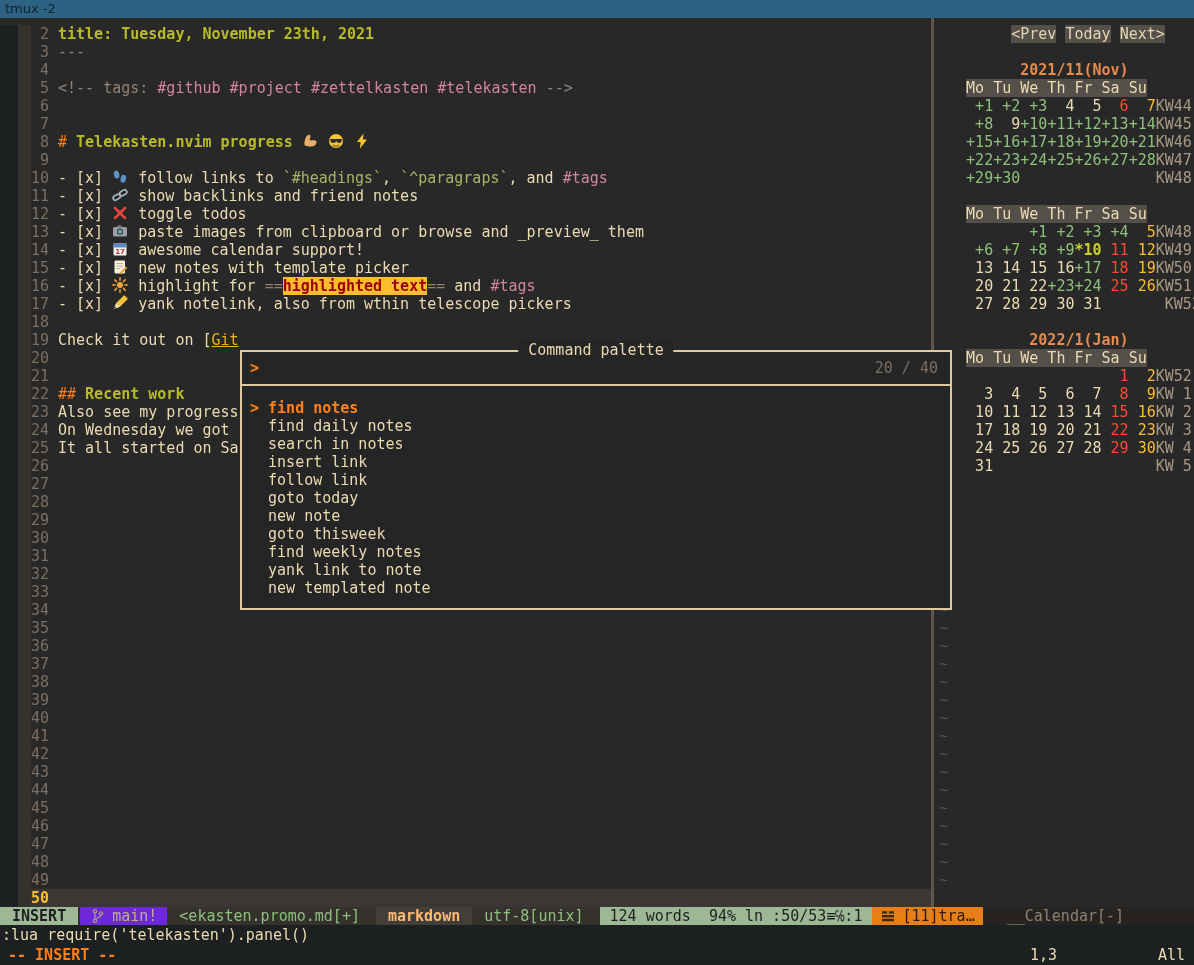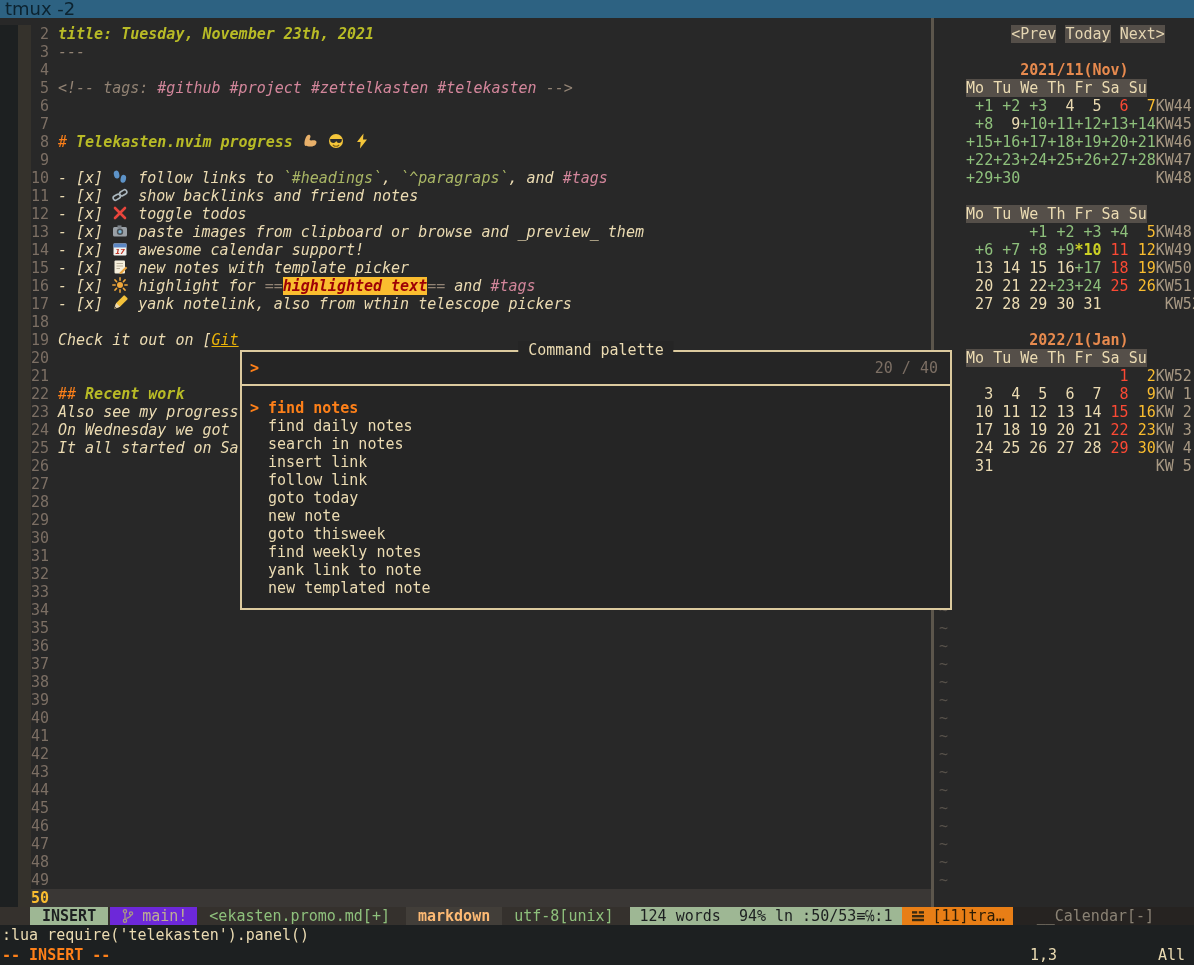--- a/index.html
+++ b/index.html
@@ -6,31 +6,31 @@
   html,body { background:#000; }
   .screen {
     position:relative; width:1194px; height:965px; overflow:hidden;
     background:#1d2021; font-family:"DejaVu Sans Mono", monospace;
     font-size:15px; line-height:18px; color:#ebdbb2;
   }
   
   .titlebar {
     position:absolute; left:0; top:0; width:100%; height:18px;
     background:#2d6282; color:#0c2330;
-    font-family:"DejaVu Sans", sans-serif; font-size:18px; line-height:18px;
+    font-family:"DejaVu Sans", sans-serif; font-size:13px; line-height:18px;
     padding-left:5px;
   }
   
   .workspace { position:absolute; left:0; top:18px; width:1194px; height:889px; background:#282828; }
   .main-win { position:absolute; left:0; top:0; width:933px; height:889px; padding-top:7px; background:#282828; overflow:hidden; }
   .brow { display:flex; height:18px; white-space:pre; }
   .brow .bm   { width:18px; background:#1d2021; flex:0 0 18px; }
   .brow .strip{ width:13px; background:#35322c; flex:0 0 13px; }
   .brow .lnum { width:18px; flex:0 0 18px; text-align:right; color:#7c6f64; }
-  .brow .ltext{ padding-left:9px; flex:1;font-style:italic; }
+  .brow .ltext{ padding-left:9px; flex:1; }
   .brow.cur .lnum { color:#fabd2f; font-weight:bold; background:#3a3735; }
   .brow.cur .ltext{ background:#3a3735; }
   .c-fg { color:#ebdbb2; }
   .c-gray { color:#928374; }
   .c-green-b { color:#b8bb26; font-weight:bold; }
   .c-pink { color:#d3869b; }
   .c-orange { color:#fe8019; }
   .c-code { color:#a9b665; }
   .c-hl { background:#fabd2f; color:#9d0006; font-weight:bold; }
   .c-link { color:#eab308; text-decoration:underline; }
@@ -62,32 +62,32 @@
   }
   .p-input { height:34px; display:flex; align-items:center; padding:0 8px; border-bottom:2px solid #dcca9e; }
   .p-prompt { color:#fe8019; font-weight:bold; }
   .p-counter { margin-left:auto; color:#7c6f64; padding-right:4px; }
   .p-list { padding-top:13px; }
   .p-item { height:18px; white-space:pre; padding-left:8px; color:#ebdbb2; }
   .p-item.sel { color:#fe8019; font-weight:bold; }
   
   .statusline { position:absolute; left:0; top:907px; width:1194px; height:18px; display:flex; background:#35312d; z-index:6; }
   .sl { height:18px; display:flex; align-items:center; white-space:pre; }
-  .s-mode { background:#9eb794; color:#1d2021; font-weight:bold; padding:0 12px;margin-left:30px; }
+  .s-mode { background:#9eb794; color:#1d2021; font-weight:bold; padding:0 12px; }
   .s-branch { background:#6d28d9; color:#bdae93; padding:0 10px; margin-left:2px; gap:5px; }
   .s-file { color:#8ec07c; padding:0 12px; }
   .s-ft { background:#423e39; color:#fdba74; font-weight:bold; padding:0 12px; margin-left:4px; }
   .s-enc { color:#8ec07c; padding:0 12px; }
   .s-stats { background:#9eb794; color:#1d2021; padding:0 10px; margin-left:4px; }
   .s-tab { background:#e87e16; color:#2c1c05; padding:0 8px; gap:5px; }
   .s-calwin { background:#262321; color:#8a8274; flex:1; padding-left:24px; }
   
   .cmdline { position:absolute; left:0; top:925px; width:1018px; height:20px; background:#1d2021; padding-left:2px; line-height:20px; white-space:pre; }
   .modeline { position:absolute; left:0; top:945px; width:1194px; height:20px; background:#1d2021; line-height:20px; }
-  .ml-mode { position:absolute; left:2px; color:#fe8019; font-weight:bold; }
+  .ml-mode { position:absolute; left:8px; color:#fe8019; font-weight:bold; }
   .ml-cursor { position:absolute; left:1030px; color:#ebdbb2; }
   .ml-scroll { position:absolute; left:1158px; color:#ebdbb2; }
 </style>
 </head>
 <body>
 
 <div class="screen">
 
   <div class="titlebar">
     <span>tmux  -2</span>

